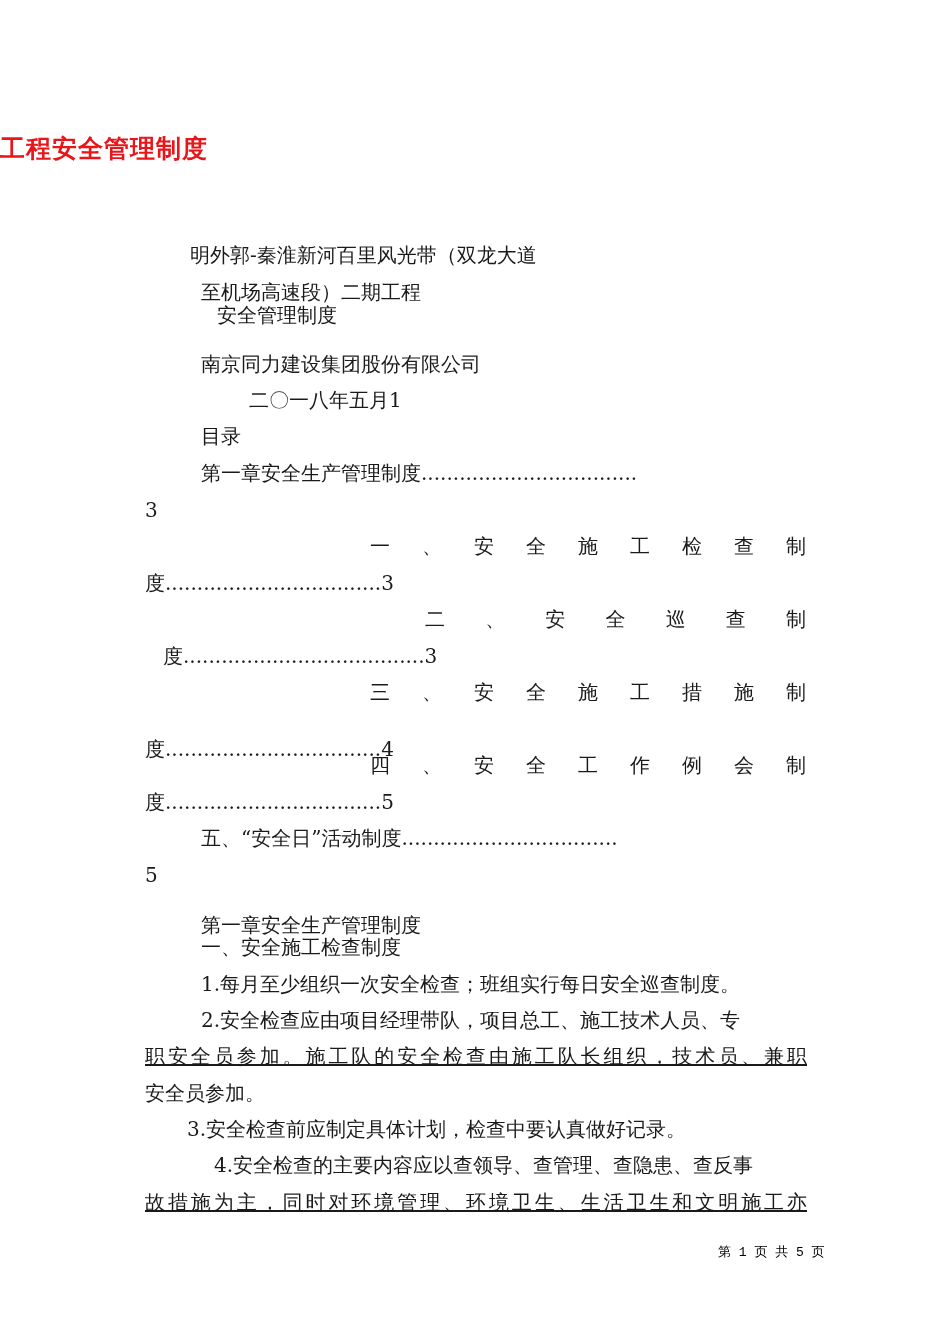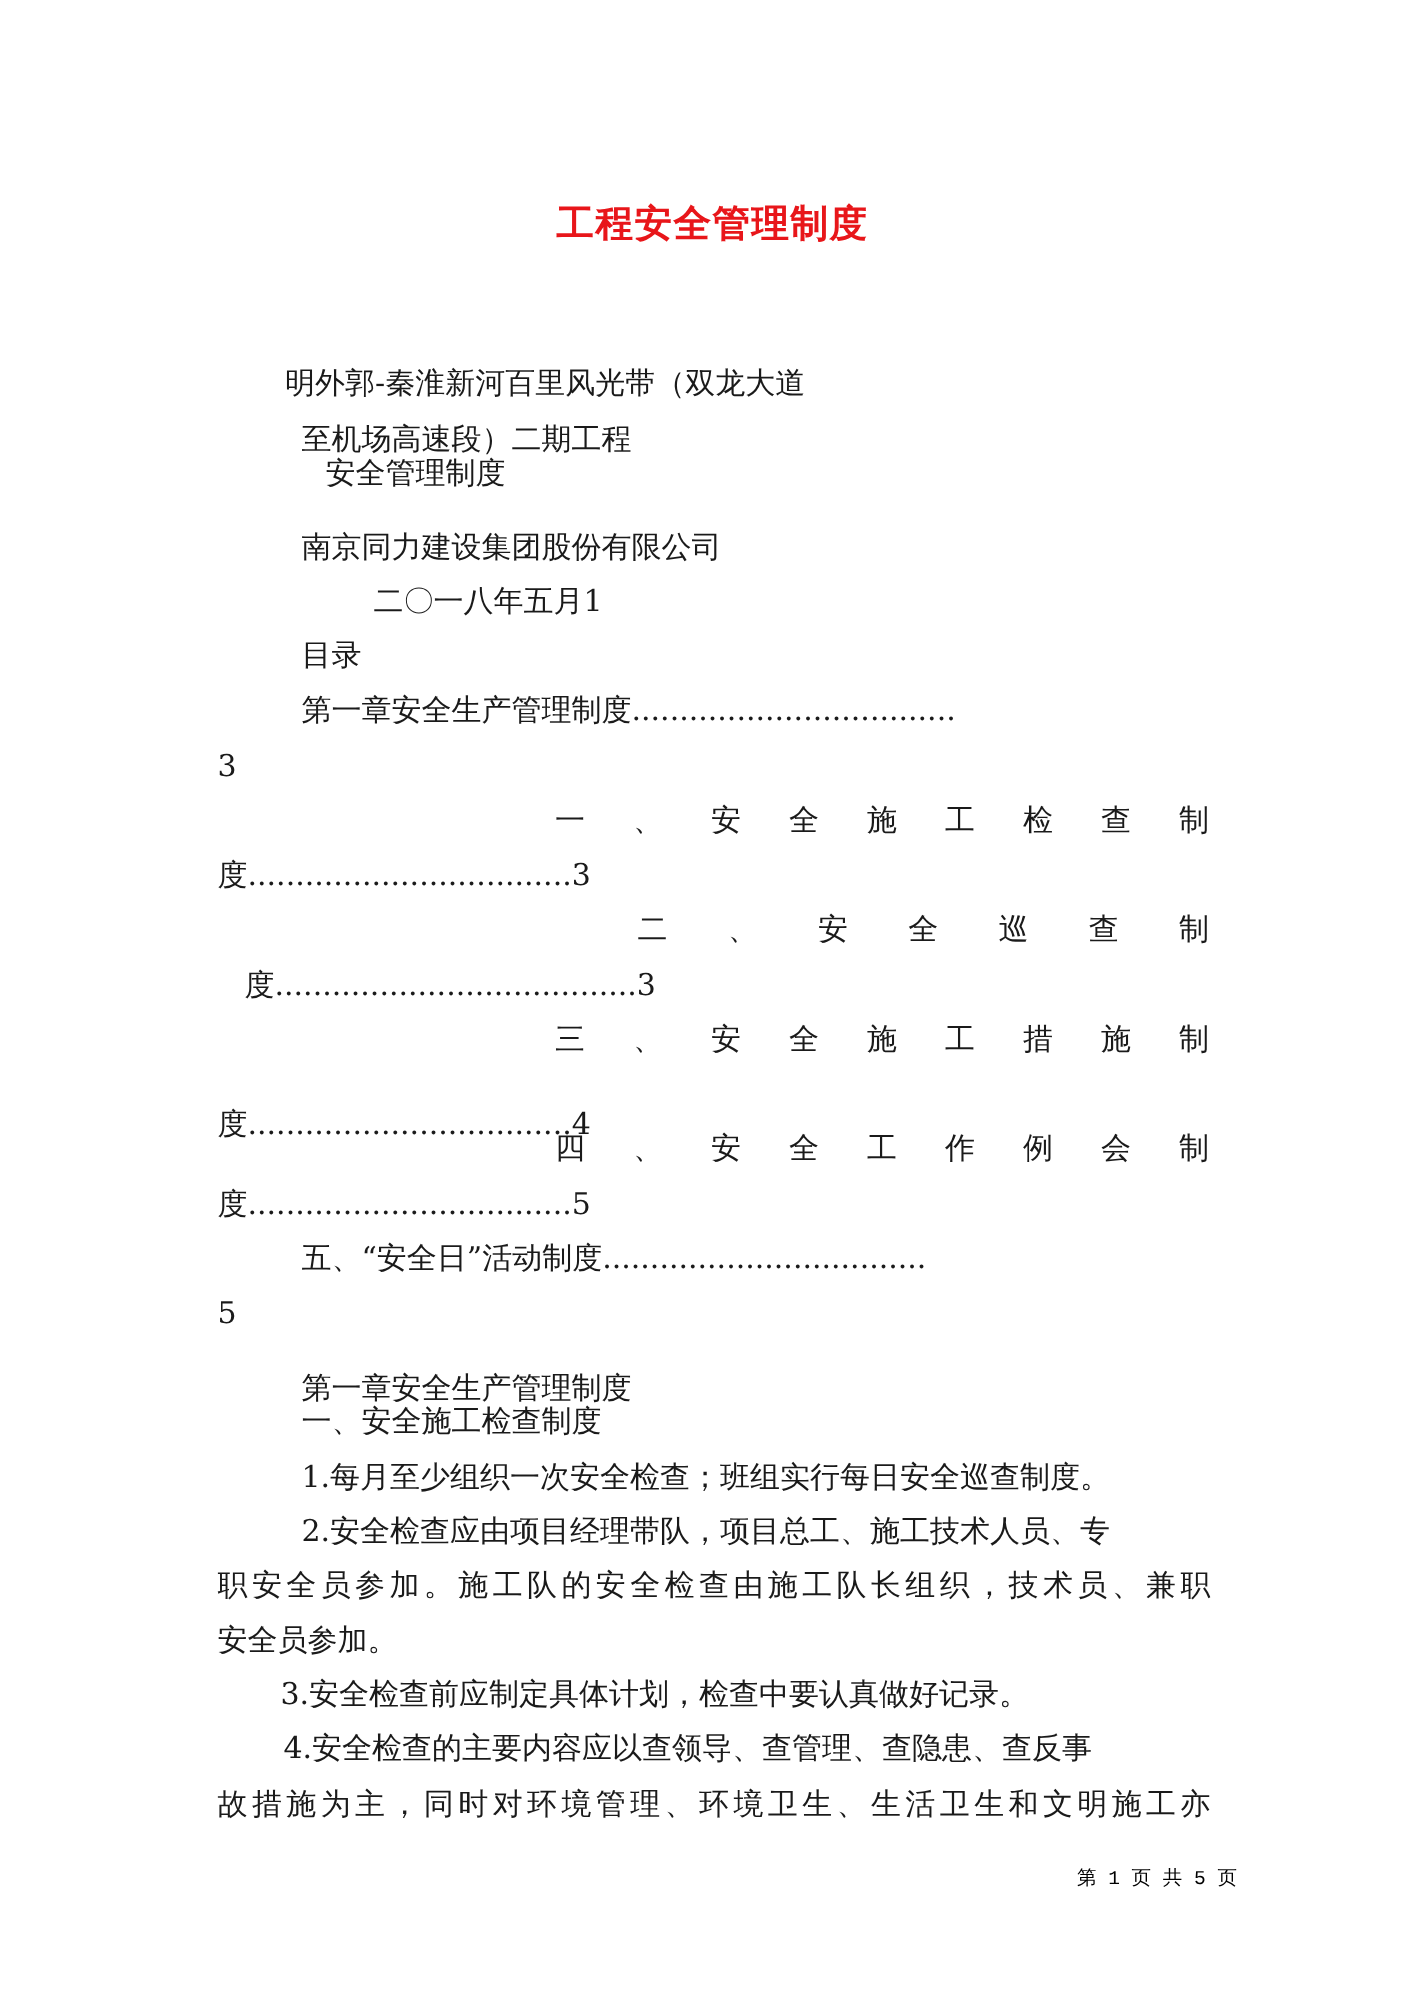--- a/index.html
+++ b/index.html
@@ -1,26 +1,26 @@
 <!DOCTYPE html>
 <html><head>
 <meta charset="utf-8">
 <style>
   html, body { margin: 0; padding: 0; background: #ffffff; }
   body { width: 950px; height: 1344px; position: relative; overflow: hidden;
          font-family: "DejaVu Serif", "Liberation Serif", serif; color: #1a1a1a; }
-  .title { position: absolute; top: 132px; left: 0; width: 950px; text-align: center;
+  .title { position: absolute; top: 132px; left: 0; width: 950px; 
            font-size: 25px; font-weight: bold; color: #e8161a; letter-spacing: 1px;
            font-family: "DejaVu Sans", sans-serif; }
   .line { position: absolute; font-size: 20px; line-height: 28px; white-space: nowrap; }
   .spread { position: absolute; left: 370px; width: 436px; display: flex; justify-content: space-between;
             font-size: 20px; line-height: 28px; }
   .spread.wide2 { left: 425px; width: 381px; }
   .full { position: absolute; left: 145px; width: 662px; font-size: 20px; line-height: 28px;
-          text-align: justify; text-align-last: justify; white-space: nowrap; overflow: hidden; }
+          text-align: justify; text-align-last: justify; white-space: nowrap; overflow: hidden; text-decoration: underline; }
   .footer { position: absolute; top: 1243px; left: 718px; font-size: 13px; color: #000000;
             font-family: Liberation Mono, monospace; }
 </style>
 </head>
 <body>
 
 <div>
   <div class="title">工程安全管理制度</div>
 
   <div class="line" style="top:241px;left:190px;">明外郭-秦淮新河百里风光带（双龙大道</div>
@@ -86,17 +86,17 @@
   <div class="line" style="top:824px;left:201px;width:612px;overflow:hidden;">五、“安全日”活动制度..................................</div>
   <div class="line" style="top:861px;left:145px;">5</div>
 
   <div class="line" style="top:911px;left:201px;">第一章安全生产管理制度</div>
   <div class="line" style="top:933px;left:201px;">一、安全施工检查制度</div>
   <div class="line" style="top:970px;left:201px;">1.每月至少组织一次安全检查；班组实行每日安全巡查制度。</div>
   <div class="line" style="top:1006px;left:201px;">2.安全检查应由项目经理带队，项目总工、施工技术人员、专</div>
   <div class="full" style="top:1042px;">职安全员参加。施工队的安全检查由施工队长组织，技术员、兼职</div>
   <div class="line" style="top:1079px;left:145px;">安全员参加。</div>
   <div class="line" style="top:1115px;left:187px;">3.安全检查前应制定具体计划，检查中要认真做好记录。</div>
-  <div class="line" style="top:1151px;left:189px;">4.安全检查的主要内容应以查领导、查管理、查隐患、查反事</div>
+  <div class="line" style="top:1151px;left:214px;">4.安全检查的主要内容应以查领导、查管理、查隐患、查反事</div>
   <div class="full" style="top:1188px;">故措施为主，同时对环境管理、环境卫生、生活卫生和文明施工亦</div>
 
   <div class="footer">第 1 页 共 5 页</div>
 </div>
 
 </body></html>

